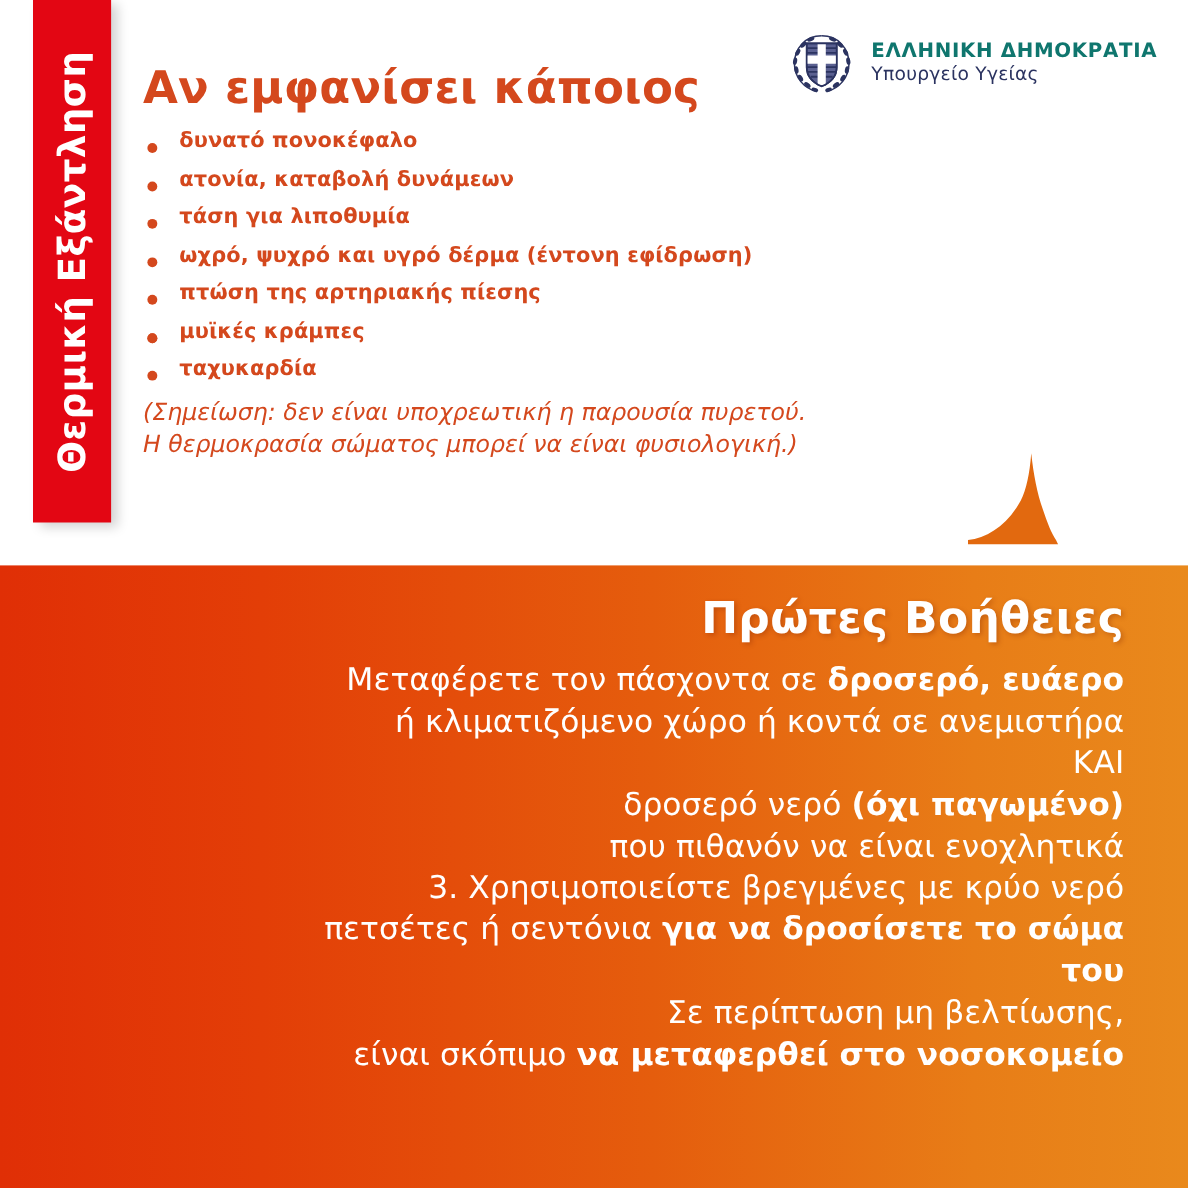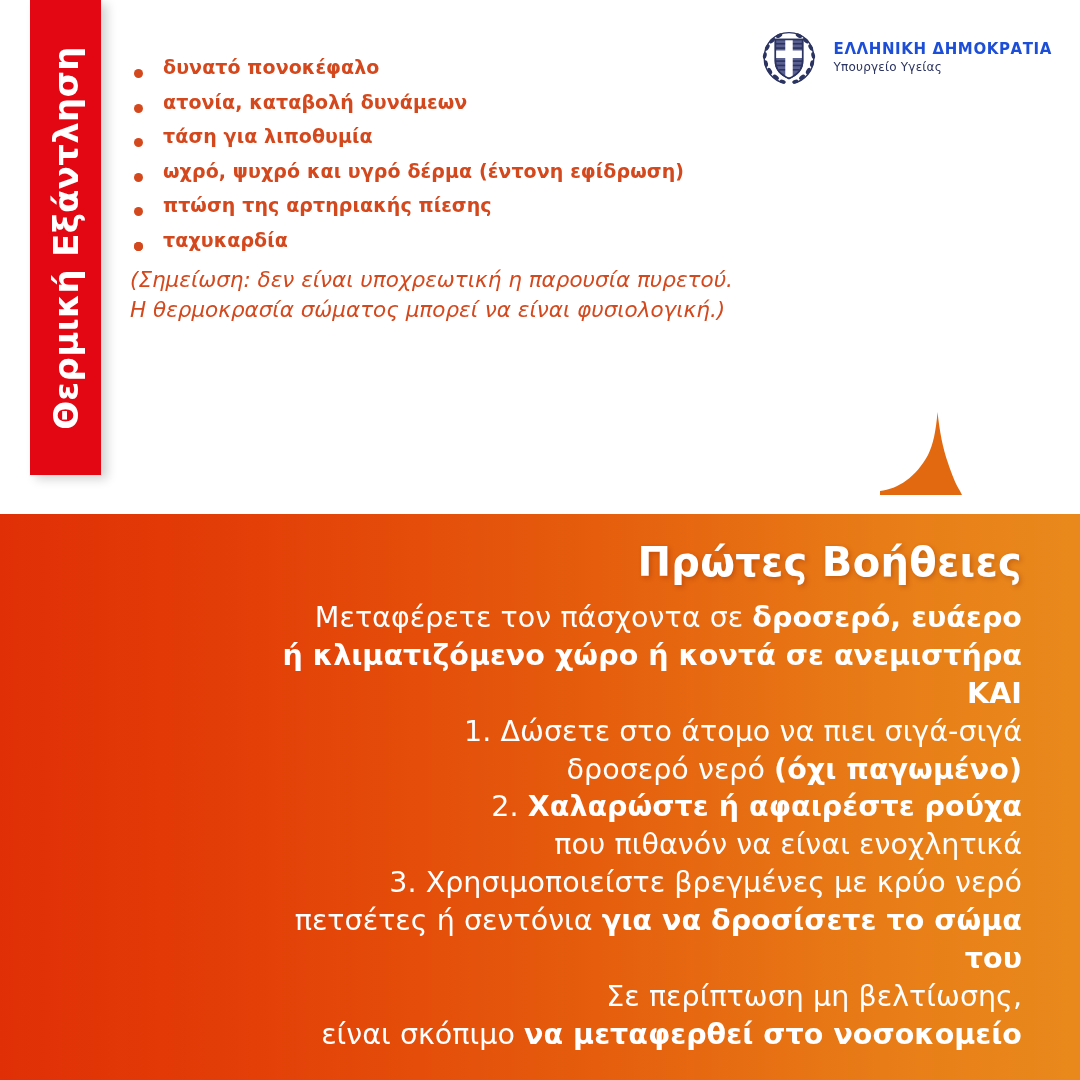--- a/index.html
+++ b/index.html
@@ -63,29 +63,29 @@
     position: absolute;
     right: 28px;
     top: 27px;
     display: flex;
     align-items: center;
     gap: 14px;
   }
   .emblem { width: 62px; height: 62px; display: block; }
   .logo-text { line-height: 1.05; }
   .logo-line1 {
-    color: #1d4ed8;
-    font-size: 15px;
+    color: #0f766e;
+    font-size: 18px;
     font-weight: bold;
     letter-spacing: 0.6px;
     white-space: nowrap;
   }
   .logo-line2 {
     color: #2b3360;
-    font-size: 12px;
+    font-size: 17px;
     font-weight: normal;
     letter-spacing: 0.2px;
     margin-top: 3px;
     white-space: nowrap;
   }
 
   
   .top-content {
     position: absolute;
     left: 130px;
@@ -167,21 +167,21 @@
     text-shadow: 2px 2px 5px rgba(120,30,0,0.30);
     letter-spacing: 0.3px;
   }
   .fa-line {
     font-size: 28.5px;
     font-weight: normal;
     line-height: 1.33;
     letter-spacing: 0.05px;
   }
   .fa-line b { font-weight: bold; }
-  .fa-line.bold-all { font-weight: bold; }
+  .fa-line.bold-all { font-weight: normal; }
   .fa-block { margin-bottom: 0; }
 </style>
 </head>
 <body>
 
 <div id="poster">
 
   <div class="top-section">
 
     <div class="side-tab">
@@ -231,20 +231,21 @@
         <path d="M44 20 H56 V38 H72 V50 H56 V80 Q50 83 44 80 V50 H28 V38 H44 Z" fill="#ffffff"></path>
         <path d="M28 20 H72 V55 C72 70 62 78 50 83 C38 78 28 70 28 55 Z" fill="none" stroke="#2b3360" stroke-width="2.4"></path>
       </svg>
       <div class="logo-text">
         <div class="logo-line1">ΕΛΛΗΝΙΚΗ ΔΗΜΟΚΡΑΤΙΑ</div>
         <div class="logo-line2">Υπουργείο Υγείας</div>
       </div>
     </div>
 
     <div class="top-content">
+      <h1 class="top-heading">Αν εμφανίσει κάποιος</h1>
 
       <ul class="symptom-list">
         <li>
           <span class="bullet-dot"></span>
           <span>δυνατό πονοκέφαλο</span>
         </li>
         <li>
           <span class="bullet-dot"></span>
           <span>ατονία, καταβολή δυνάμεων</span>
         </li>
@@ -255,20 +256,24 @@
         <li>
           <span class="bullet-dot"></span>
           <span>ωχρό, ψυχρό και υγρό δέρμα (έντονη εφίδρωση)</span>
         </li>
         <li>
           <span class="bullet-dot"></span>
           <span>πτώση της αρτηριακής πίεσης</span>
         </li>
         <li>
           <span class="bullet-dot"></span>
+        </li>
+        <li>
+          <span class="bullet-dot"></span>
+          <span>μυϊκές κράμπες</span>
         </li>
         <li>
           <span class="bullet-dot"></span>
           <span>ταχυκαρδία</span>
         </li>
       </ul>
 
       <div class="note">
         <div>(Σημείωση: δεν είναι υποχρεωτική η παρουσία πυρετού.</div>
         <div>Η θερμοκρασία σώματος μπορεί να είναι φυσιολογική.)</div>
@@ -285,26 +290,24 @@
 
       <h2 class="fa-heading">Πρώτες Βοήθειες</h2>
 
       <div class="fa-block">
         <div class="fa-line"><span>Μεταφέρετε τον πάσχοντα σε </span><b>δροσερό, ευάερο</b></div>
         <div class="fa-line bold-all">ή κλιματιζόμενο χώρο ή κοντά σε ανεμιστήρα</div>
         <div class="fa-line bold-all">ΚΑΙ</div>
       </div>
 
       <div class="fa-block">
-        <div class="fa-line">1. Δώσετε στο άτομο να πιει σιγά-σιγά</div>
         <div class="fa-line"><span>δροσερό νερό </span><b>(όχι παγωμένο)</b></div>
       </div>
 
       <div class="fa-block">
-        <div class="fa-line"><span>2. </span><b>Χαλαρώστε ή αφαιρέστε ρούχα</b></div>
         <div class="fa-line">που πιθανόν να είναι ενοχλητικά</div>
       </div>
 
       <div class="fa-block">
         <div class="fa-line">3. Χρησιμοποιείστε βρεγμένες με κρύο νερό</div>
         <div class="fa-line"><span>πετσέτες ή σεντόνια </span><b>για να δροσίσετε το σώμα του</b></div>
       </div>
 
       <div class="fa-block">
         <div class="fa-line">Σε περίπτωση μη βελτίωσης,</div>

